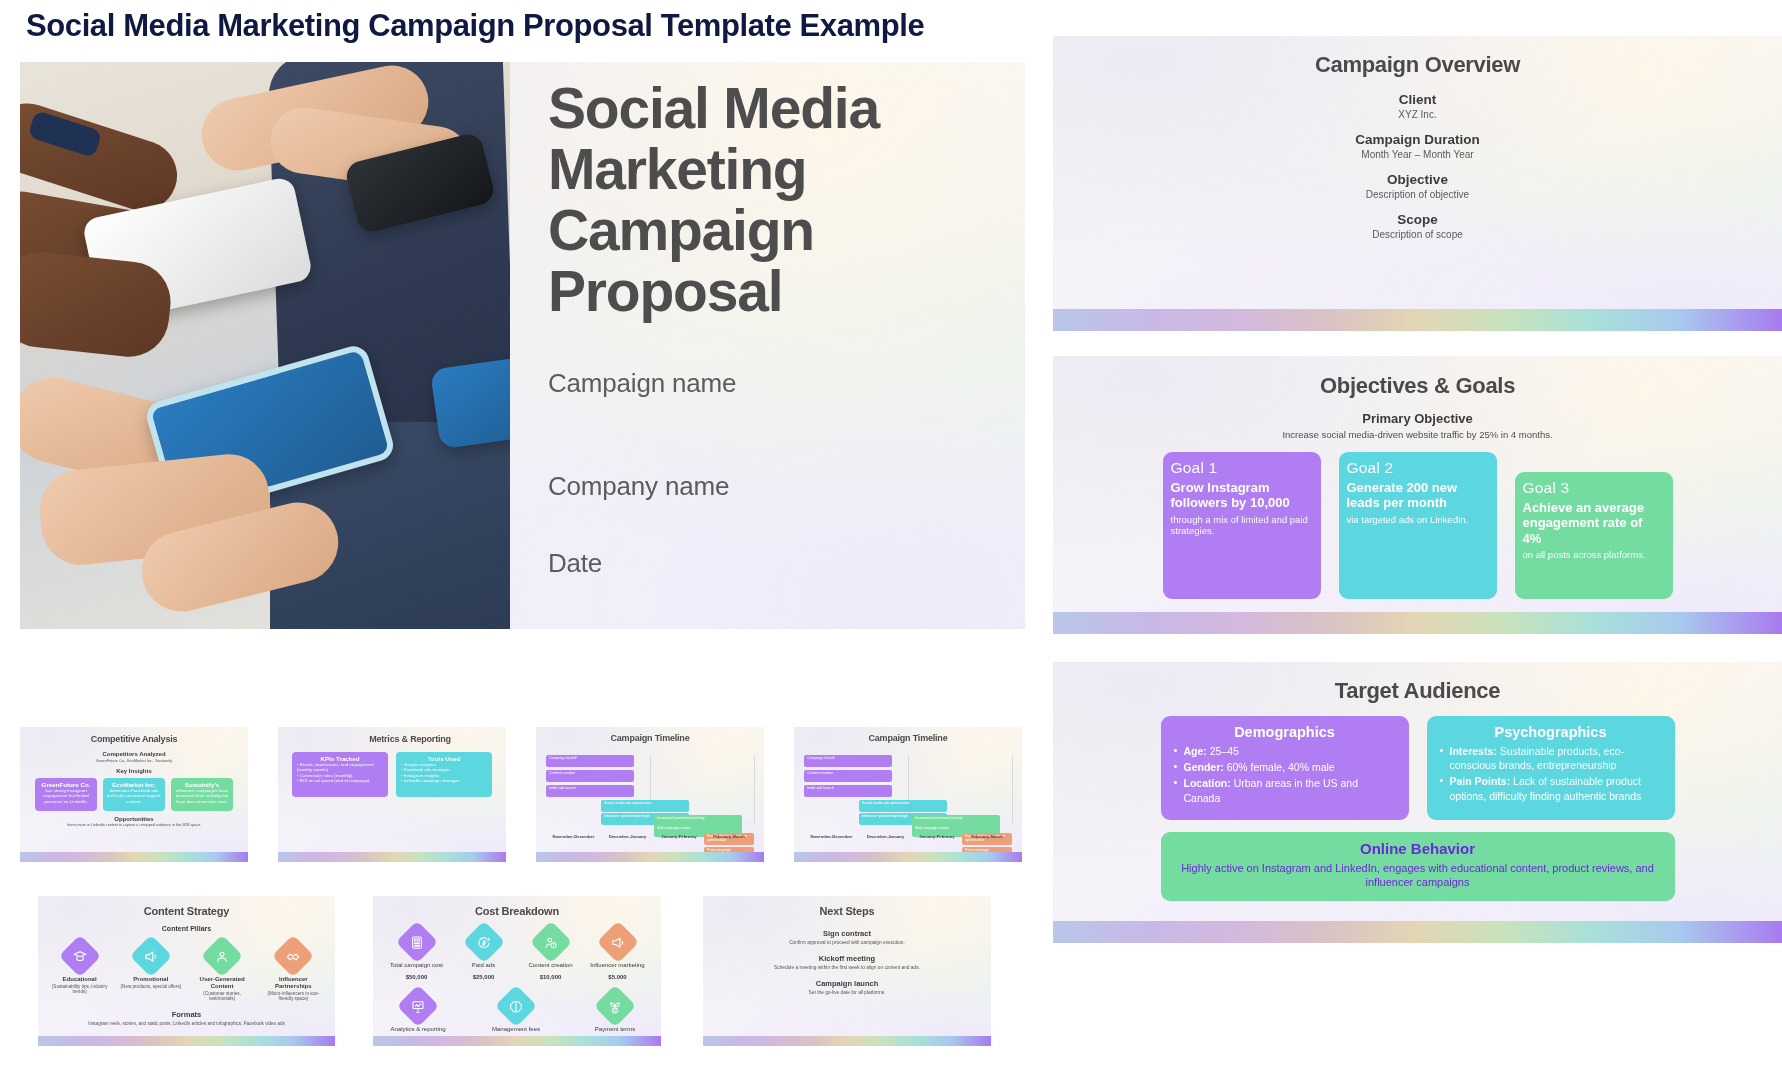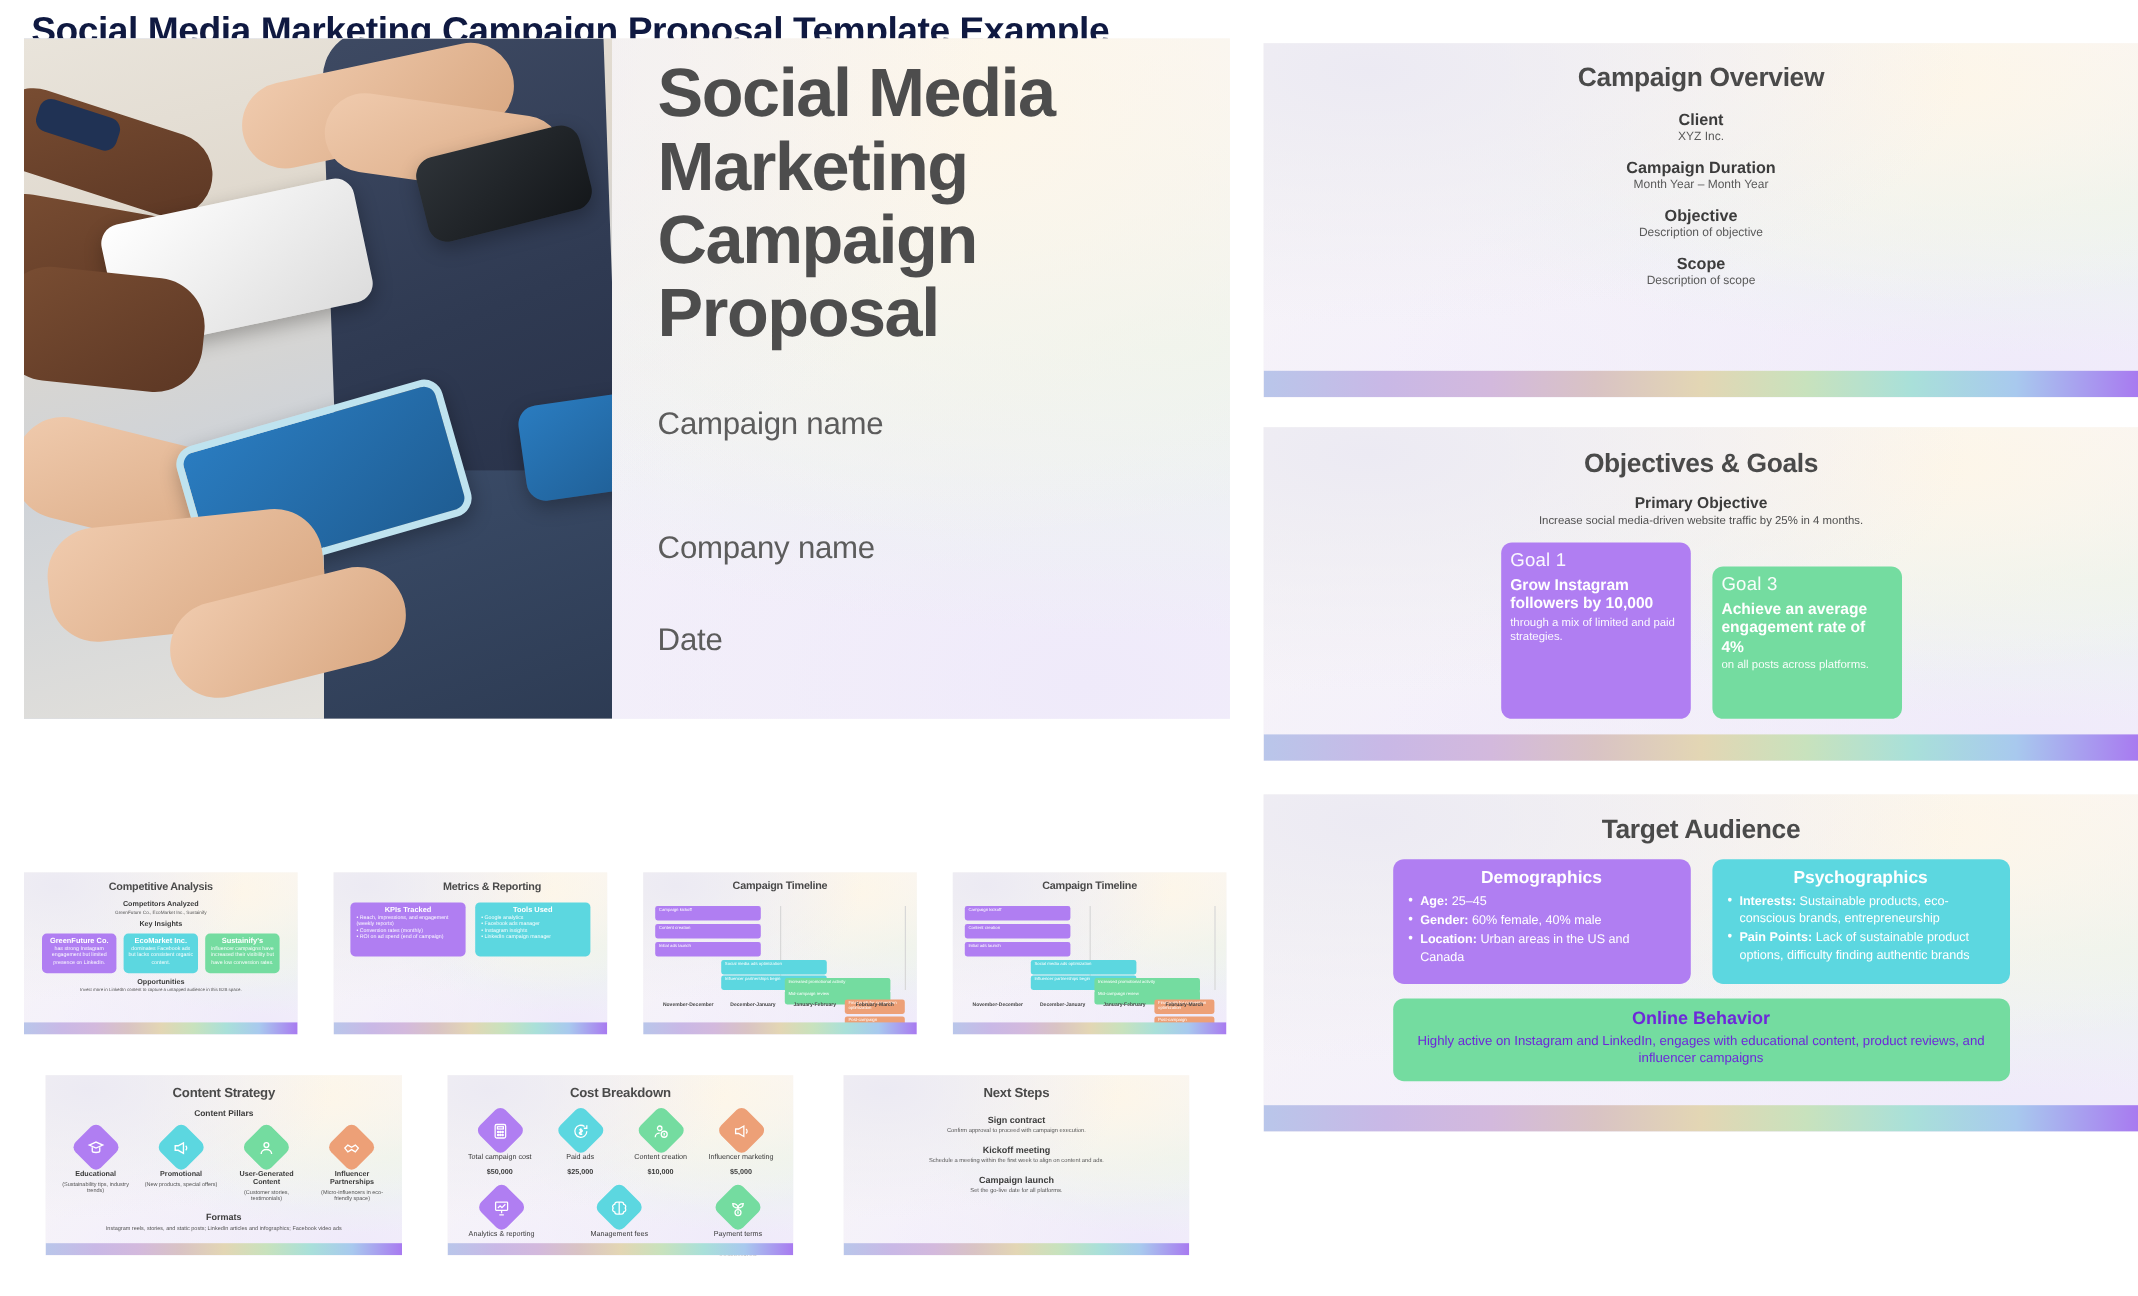--- a/index.html
+++ b/index.html
@@ -31,21 +31,21 @@
     overflow: hidden;
   }
   .gradbar {
     position: absolute; left: 0; right: 0; bottom: 0;
     background: linear-gradient(90deg,
       #b9c6ea 0%, #c9b8e6 14%, #d3b9dd 26%, #d9c3c4 38%,
       #e3d6b4 50%, #c8e2bd 62%, #a9e0d9 74%, #a8c9ee 86%, #a87af0 100%);
   }
 
   
-  #hero-slide { left: 20px; top: 32px; width: 1005px; height: 567px; }
+  #hero-slide { left: 20px; top: 62px; width: 1005px; height: 567px; }
   .hero-photo {
     position: absolute; left: 0; top: 0; width: 490px; height: 567px;
     overflow: hidden; background: #c9cfd6;
   }
   .hero-text { position: absolute; left: 528px; top: 16px; right: 18px; }
   .hero-h1 {
     font-size: 57px; line-height: 1.07; font-weight: 700;
     color: #4d4d4d; letter-spacing: -1.2px; max-width: 360px;
   }
   .hero-sub { font-size: 26px; color: #5c5c5c; letter-spacing: -0.2px; }
@@ -223,20 +223,25 @@
     <div class="prim">
       <div class="prim-label">Primary Objective</div>
       <div class="prim-value">Increase social media-driven website traffic by 25% in 4 months.</div>
     </div>
     <div class="goal-row">
       <div class="goal-card purple">
         <div class="goal-num">Goal 1</div>
         <div class="goal-head">Grow Instagram followers by 10,000</div>
         <div class="goal-sub">through a mix of limited and paid strategies.</div>
       </div>
+      <div class="goal-card teal">
+        <div class="goal-num">Goal 2</div>
+        <div class="goal-head">Generate 200 new leads per month</div>
+        <div class="goal-sub">via targeted ads on LinkedIn.</div>
+      </div>
       <div class="goal-card green">
         <div class="goal-num">Goal 3</div>
         <div class="goal-head">Achieve an average engagement rate of 4%</div>
         <div class="goal-sub">on all posts across platforms.</div>
       </div>
     </div>
     <div class="gradbar"></div>
   </div>
 
   <div class="slide" id="panel-audience">

